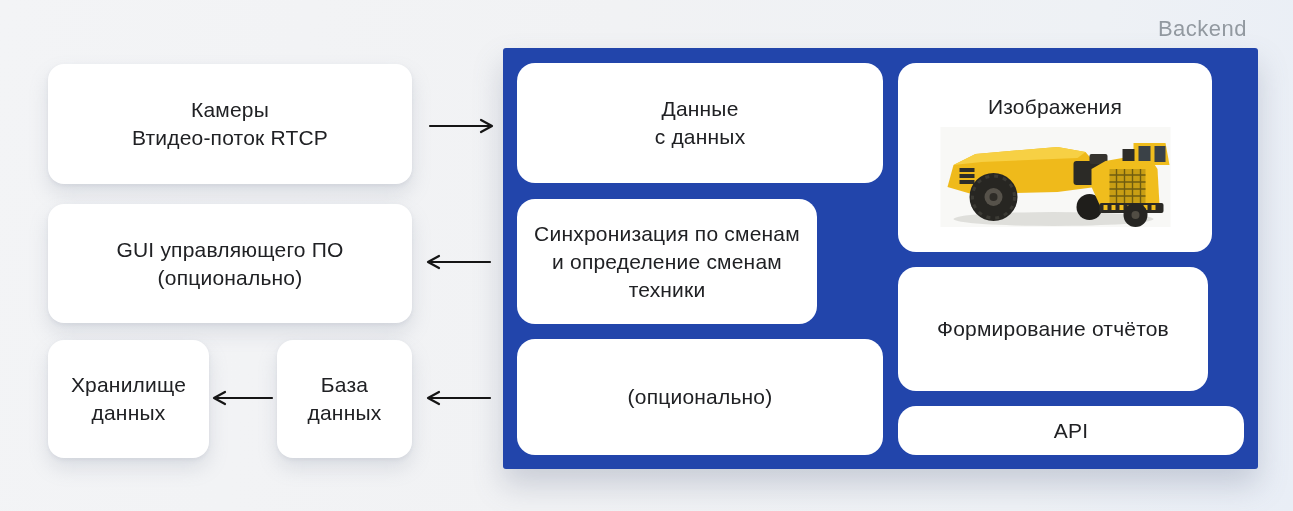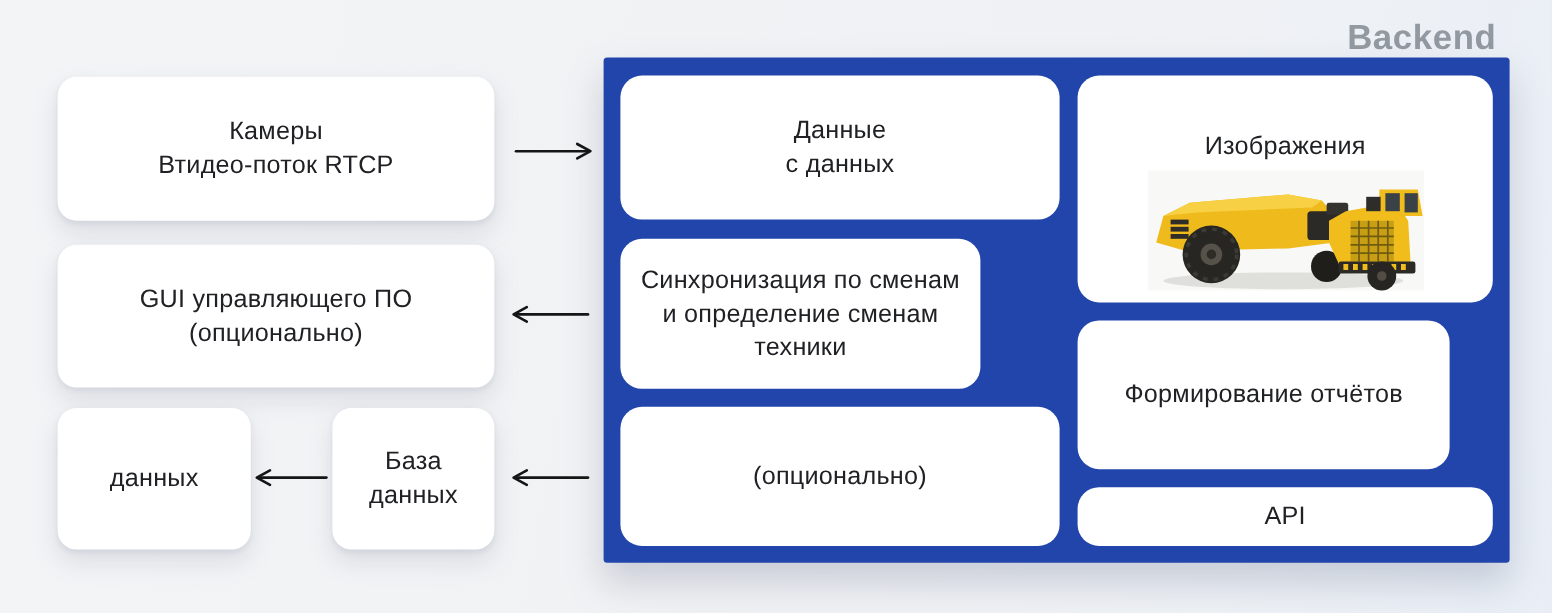--- a/index.html
+++ b/index.html
@@ -1,36 +1,36 @@
 <!DOCTYPE html>
 <html><head>
 <meta charset="utf-8">
 <style>
   html,body{margin:0;padding:0}
   body{font-family:"Liberation Sans","DejaVu Sans",sans-serif;background:#e9ebee}
   .canvas{position:relative;width:1293px;height:511px;overflow:hidden;
     background:linear-gradient(100deg,#f3f4f6 0%,#f1f2f4 45%,#eef1f5 80%,#e9eef6 100%)}
-  .backend-label{position:absolute;top:16px;right:46px;font-size:29px;font-weight:700;
+  .backend-label{position:absolute;top:16px;right:46px;font-size:22px;font-weight:400;
     color:#9299a0;letter-spacing:.5px}
   .panel{position:absolute;left:503px;top:48px;width:755px;height:421px;background:#2245ab;
     border-radius:3px;box-shadow:0 16px 30px rgba(100,110,140,.28)}
   .card{position:absolute;background:#ffffff;border-radius:16px;display:flex;
     flex-direction:column;align-items:center;justify-content:center;text-align:center;
     color:#202124;font-size:21px;line-height:28px;letter-spacing:.2px;box-sizing:border-box}
   .outer{box-shadow:0 10px 20px rgba(125,135,155,.20),0 2px 4px rgba(125,135,155,.12)}
   .panel .card{border-radius:18px;box-shadow:none}
   .line{display:block}
   #node-cameras{left:48px;top:64px;width:364px;height:120px}
   #node-gui{left:48px;top:204px;width:364px;height:119px}
   #node-storage{left:48px;top:340px;width:161px;height:118px}
   #node-database{left:277px;top:340px;width:135px;height:118px}
   #node-camera-data{left:14px;top:15px;width:366px;height:120px}
   #node-sync{left:14px;top:151px;width:300px;height:125px}
   #node-calibration{left:14px;top:291px;width:366px;height:116px}
-  #node-images{left:395px;top:15px;width:346px;height:189px;justify-content:flex-end;padding-top:14px}
+  #node-images{left:395px;top:15px;width:314px;height:189px;justify-content:center;padding-top:14px}
   #node-reports{left:395px;top:219px;width:310px;height:124px}
   #node-api{left:395px;top:358px;width:346px;height:49px}
   .truck-wrap{margin-top:4px}
   .arrows{position:absolute;inset:0;pointer-events:none}
 </style>
 </head>
 <body>
 
 <div class="canvas">
 
@@ -40,20 +40,21 @@
     <span class="line">Камеры</span>
     <span class="line">Втидео-поток RTCP</span>
   </div>
 
   <div class="card outer" id="node-gui">
     <span class="line">GUI управляющего ПО</span>
     <span class="line">(опционально)</span>
   </div>
 
   <div class="card outer" id="node-storage">
+    <span class="line">Хранилище</span>
     <span class="line">данных</span>
   </div>
 
   <div class="card outer" id="node-database">
     <span class="line">База</span>
     <span class="line">данных</span>
   </div>
 
   <div class="panel">
 

